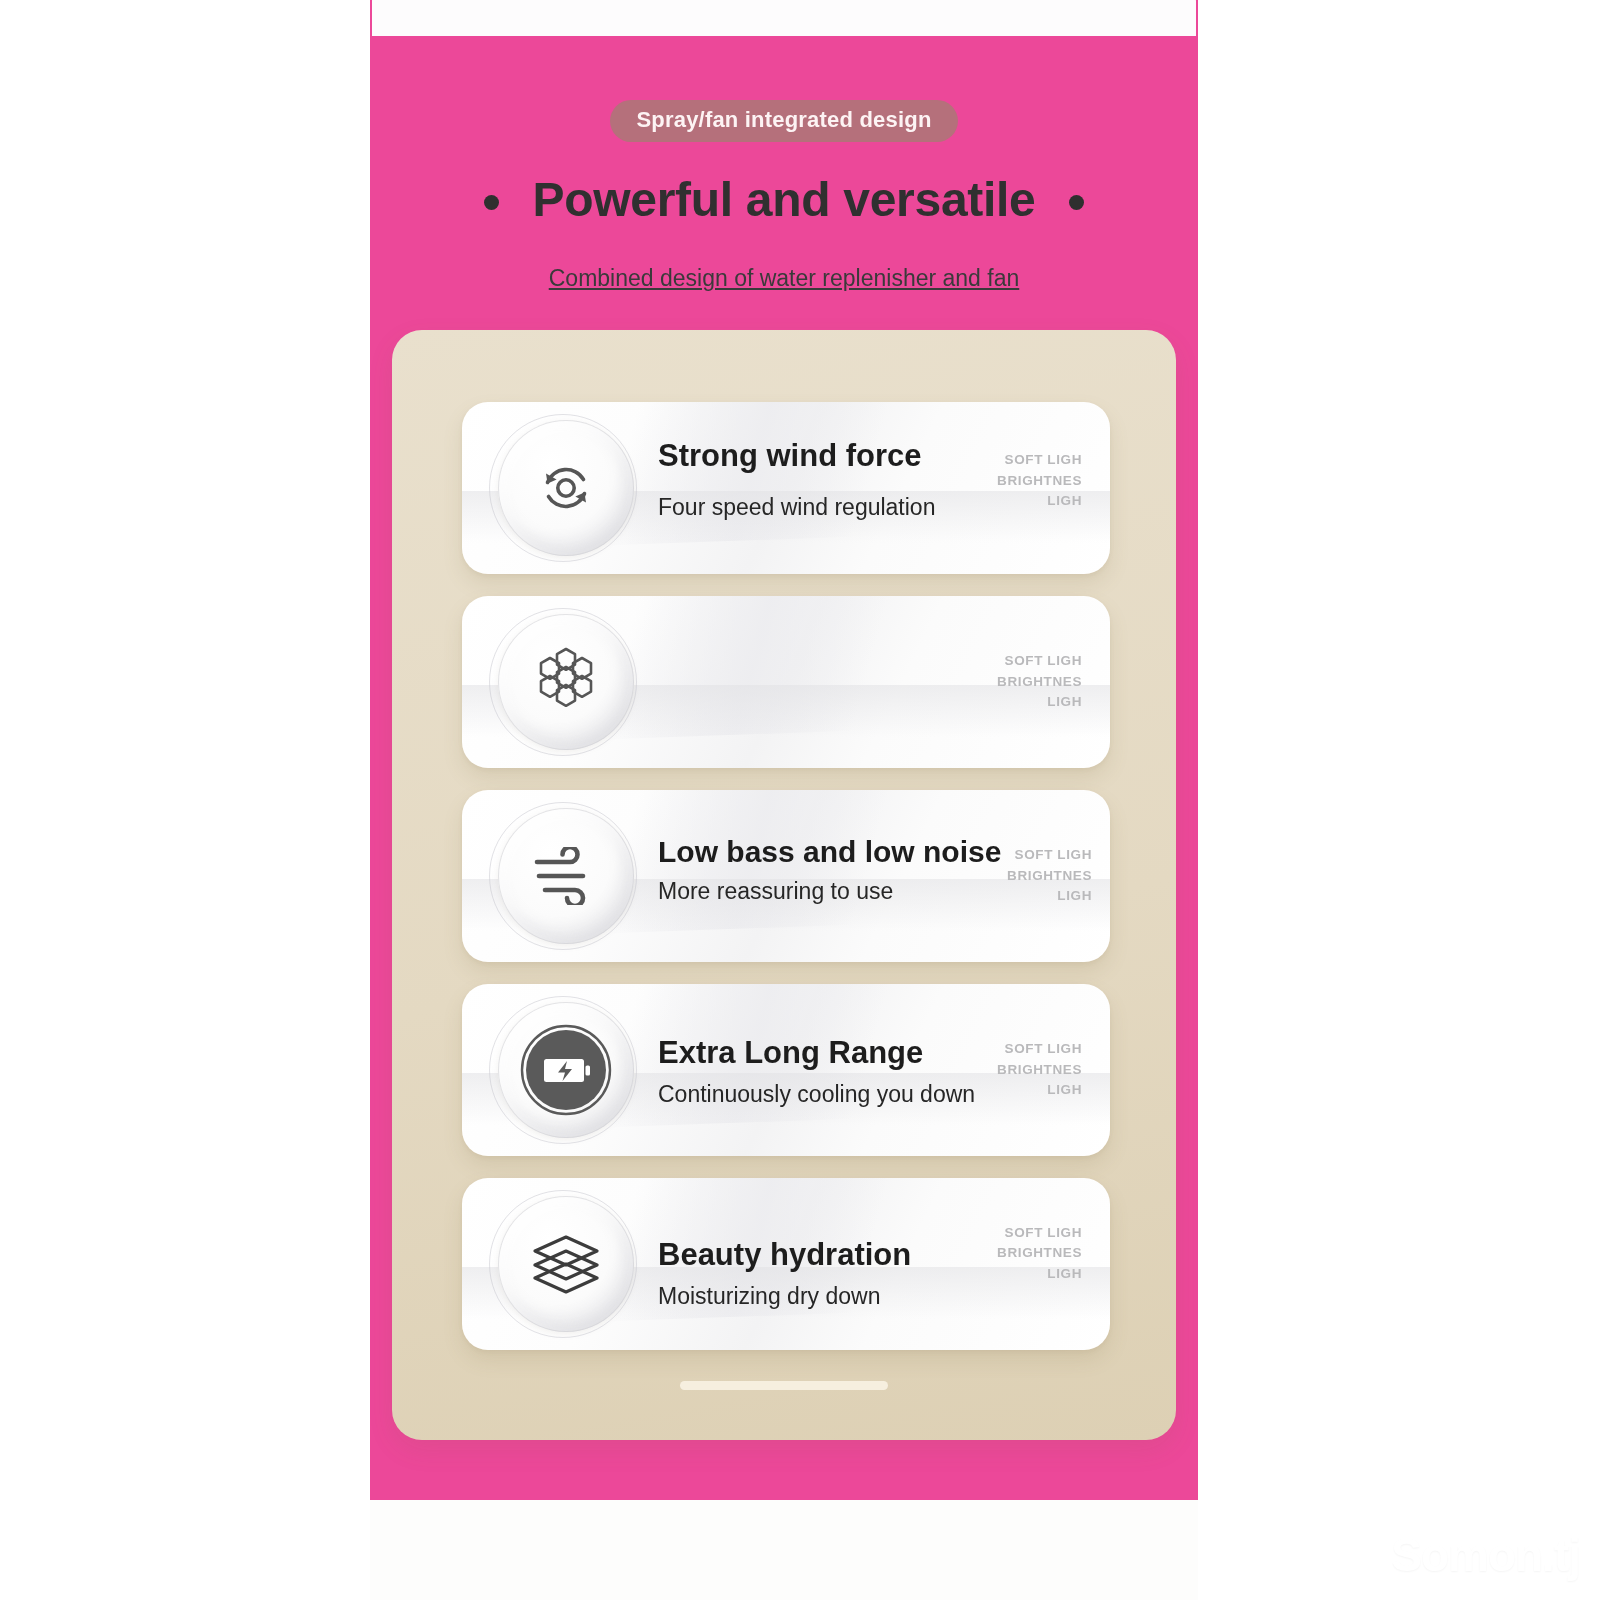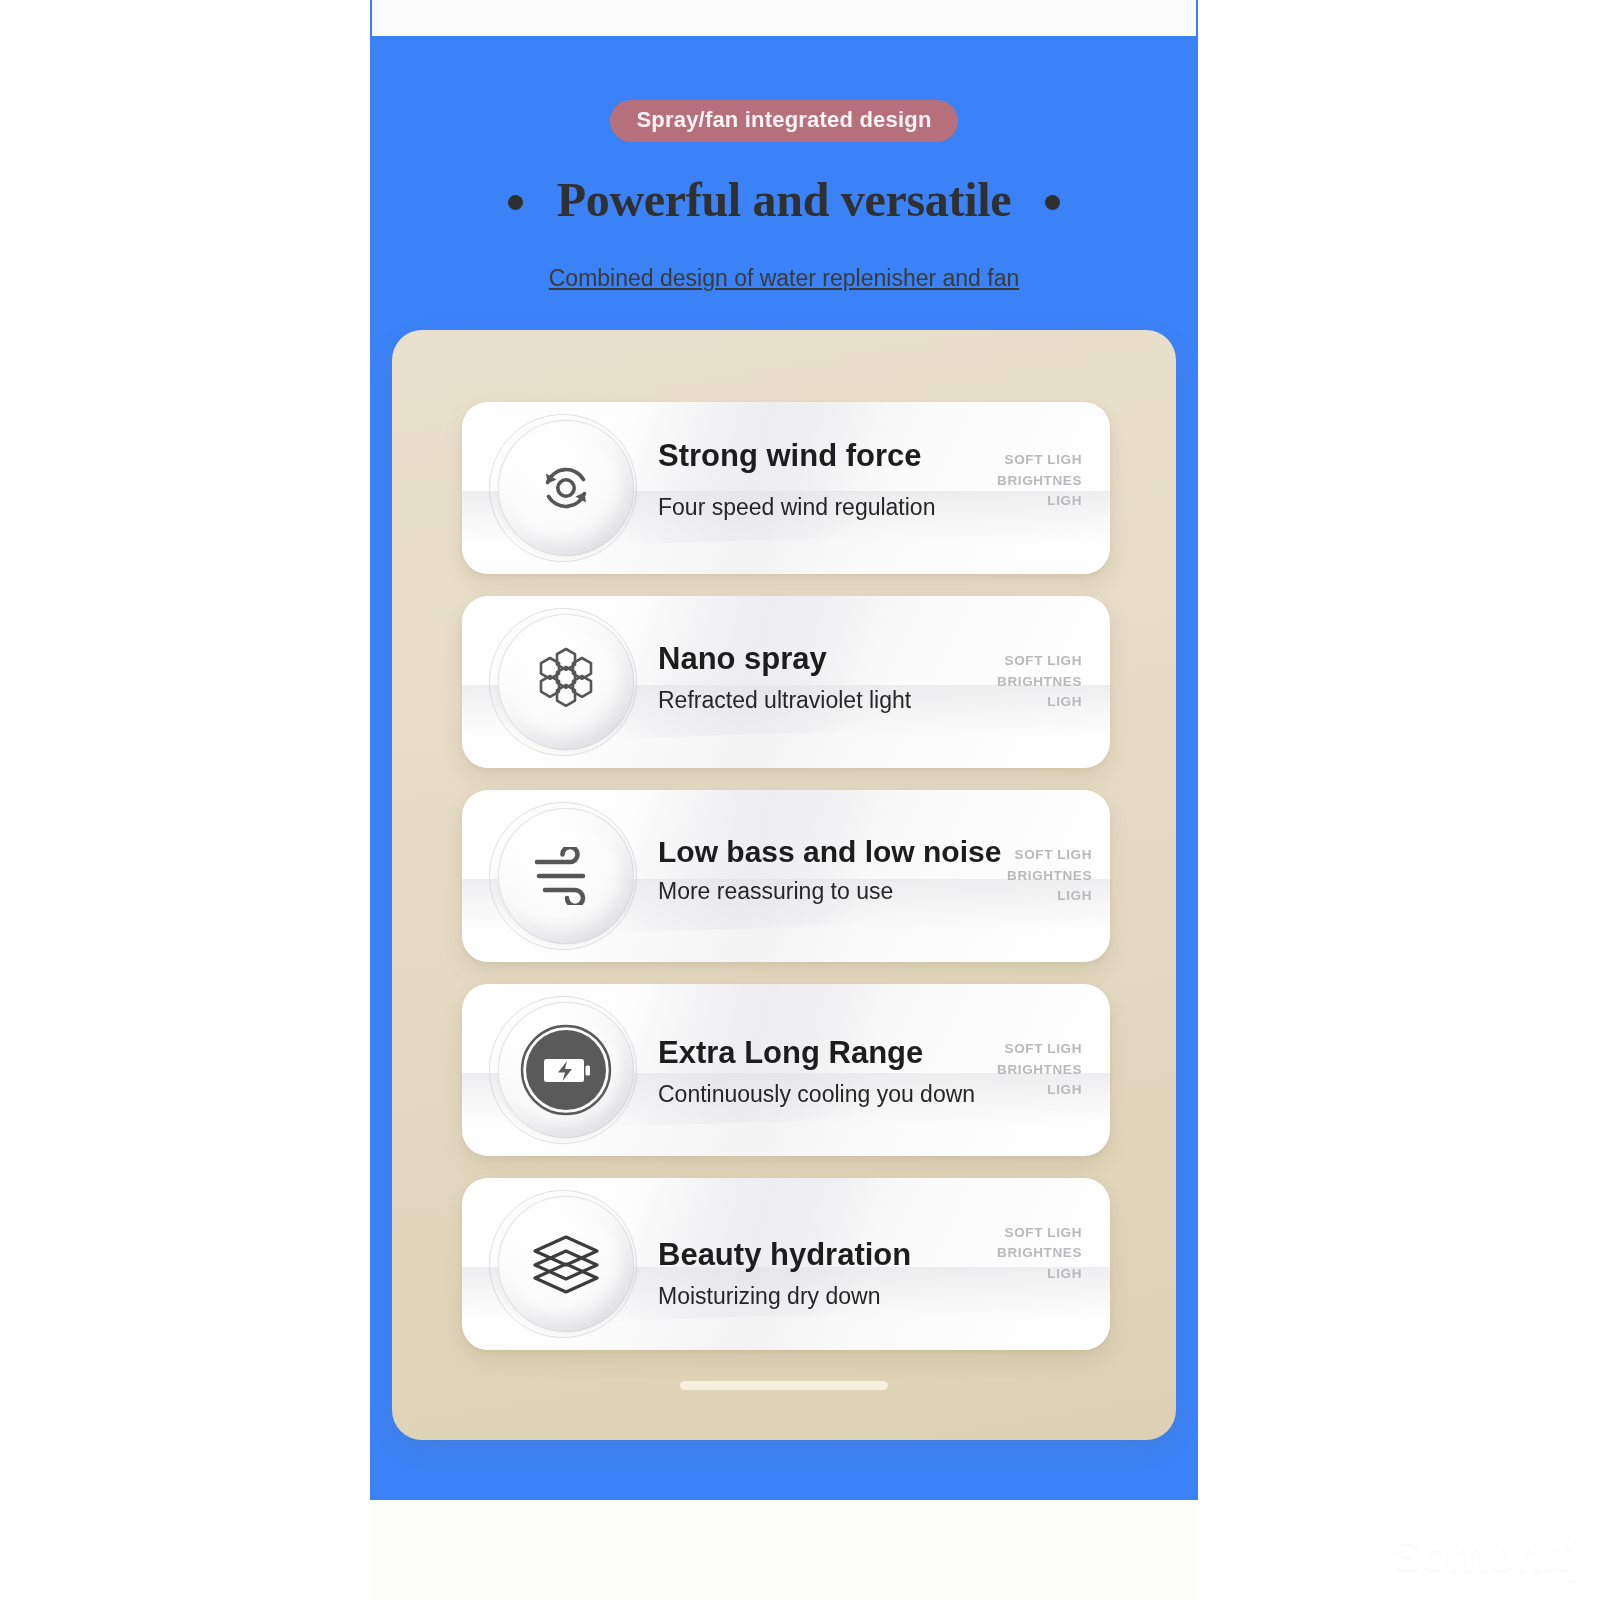--- a/index.html
+++ b/index.html
@@ -9,21 +9,21 @@
     font-family:"Liberation Sans", sans-serif;
     overflow:hidden;
     position:relative;
   }
 
   
   #page-sheet{
     position:absolute;
     left:370px; top:0px;
     width:828px; height:1600px;
-    background:#3b82f6;
+    background:#ec4899;
     overflow:hidden;
   }
   
   #top-frame{
     position:absolute;
     left:370px; top:-26px;
     width:828px; height:60px;
     background:#b4737f;
     border-top-left-radius:26px;
     border-top-right-radius:26px;
@@ -52,21 +52,21 @@
     letter-spacing:.2px;
     padding:9px 26px 11px 26px;
     border-radius:22px;
     line-height:1;
     white-space:nowrap;
   }
 
   .title-row{
     position:absolute; top:172px; left:0; width:828px;
     display:flex; align-items:center; justify-content:center;
-    gap:34px; z-index:5;font-family:Liberation Serif, serif;
+    gap:34px; z-index:5;
   }
   .title-dot{
     width:15px;height:15px;border-radius:50%;
     background:#2f2f2f; flex:none;
     margin-top:6px;
   }
   .title-text{
     font-size:48px;
     font-weight:bold;
     color:#303030;
@@ -272,24 +272,20 @@
           <svg width="68" height="72" viewBox="0 0 68 72" fill="none" stroke="#565656" stroke-width="2.6" stroke-linejoin="round">
             <polygon points="34,21 43,26.2 43,36.6 34,41.8 25,36.6 25,26.2"></polygon>
             <polygon points="34,3 43,8.2 43,18.6 34,23.8 25,18.6 25,8.2"></polygon>
             <polygon points="34,39 43,44.2 43,54.6 34,59.8 25,54.6 25,44.2"></polygon>
             <polygon points="18,12 27,17.2 27,27.6 18,32.8 9,27.6 9,17.2"></polygon>
             <polygon points="50,12 59,17.2 59,27.6 50,32.8 41,27.6 41,17.2"></polygon>
             <polygon points="18,30 27,35.2 27,45.6 18,50.8 9,45.6 9,35.2"></polygon>
             <polygon points="50,30 59,35.2 59,45.6 50,50.8 41,45.6 41,35.2"></polygon>
           </svg>
         </div>
-        <div class="card-text">
-          <div class="card-title">Nano spray</div>
-          <div class="card-sub">Refracted ultraviolet light</div>
-        </div>
         <div class="card-meta">
           <div>SOFT LIGH</div>
           <div>BRIGHTNES</div>
           <div>LIGH</div>
         </div>
       </div>
 
       <div class="card c3">
         <div class="card-sheen"></div>
         <div class="icon-bubble">

